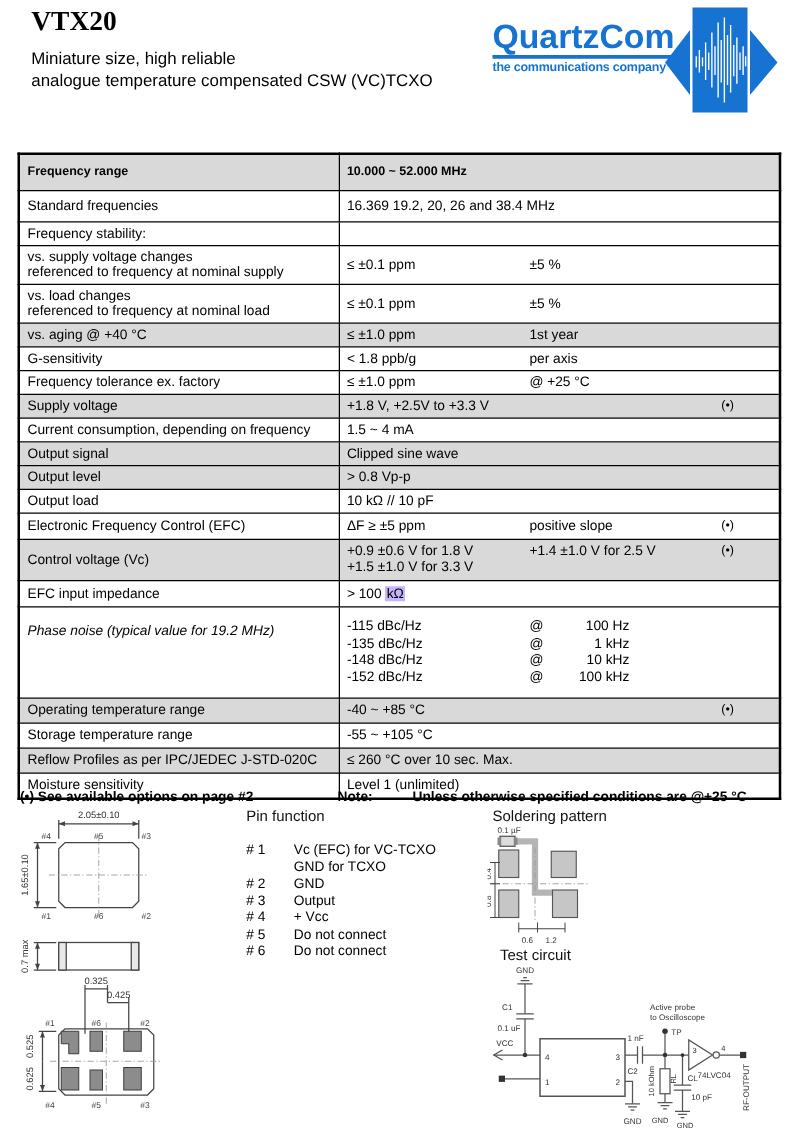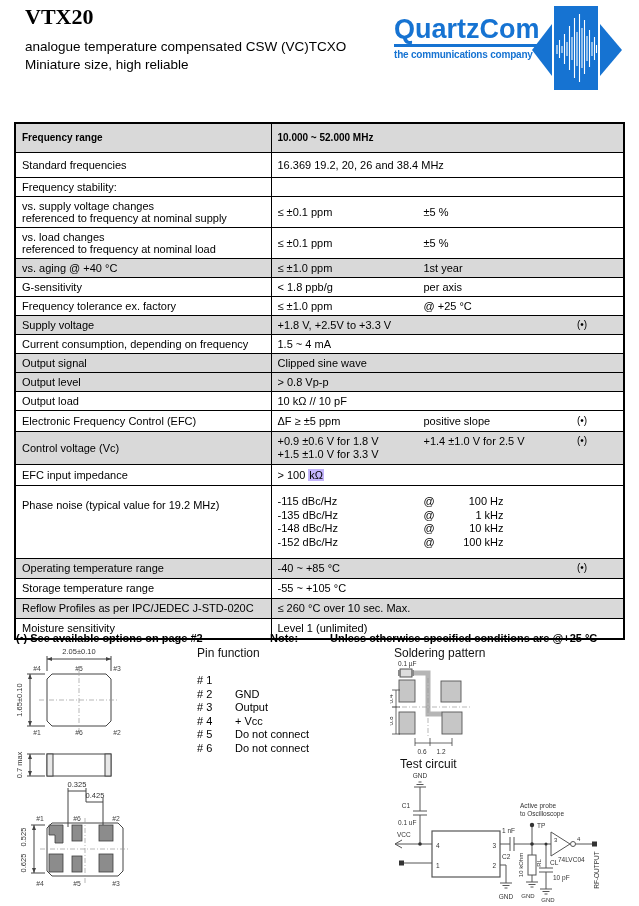--- a/index.html
+++ b/index.html
@@ -63,22 +63,22 @@
   .dimtxt{font-size:7.5px;}
   .pintxt{font-size:6.8px;fill:#444;}
   .cctxt{font-size:6.5px;fill:#333;}
   .cctxt-s{font-size:6px;fill:#333;}
 </style>
 </head>
 <body>
 
 <div class="abs doc-title">VTX20</div>
 <div class="abs doc-sub">
+  <div>Miniature size, high reliable</div>
   <div>analogue temperature compensated CSW (VC)TCXO</div>
-  <div>Miniature size, high reliable</div>
 </div>
 
 <div class="abs logo">
   <div class="logo-name">QuartzCom</div>
   <div class="logo-tagline">the communications company</div>
   <svg class="logo-mark" width="96" height="88" viewBox="0 0 96 88">
     <polygon points="22,20 22,72 2,46" fill="#1673d2"></polygon>
     <rect x="24" y="2" width="44" height="84" fill="#1673d2"></rect>
     <polygon points="70,20 70,72 92,46" fill="#1673d2"></polygon>
     <g stroke="#ffffff" stroke-width="1.1">
@@ -225,21 +225,21 @@
         </div>
       </td>
     </tr>
     <tr>
       <td class="h18">EFC input impedance</td>
       <td>
         <span>&gt; 100</span><span class="hl">kΩ</span>
       </td>
     </tr>
     <tr>
-      <td class="h58" style="vertical-align:top;padding-top:13px;">Phase noise (typical value for 19.2 MHz)</td>
+      <td class="h58" style="vertical-align:top;padding-top:13px;font-style:italic;">Phase noise (typical value for 19.2 MHz)</td>
       <td>
         <div class="pline">
             <span class="v">-115 dBc/Hz</span>
             <span class="at">@</span>
             <span class="f">100 Hz</span>
           </div>
         <div class="pline">
             <span class="v">-135 dBc/Hz</span>
             <span class="at">@</span>
             <span class="f">1 kHz</span>
@@ -362,20 +362,24 @@
   <text class="pintxt" x="30" y="241" text-anchor="middle">#4</text>
   <text class="pintxt" x="67" y="241" text-anchor="middle">#5</text>
   <text class="pintxt" x="106" y="241" text-anchor="middle">#3</text>
 </svg>
 
 <div class="abs pinfn">
   <div class="sec-title">Pin function</div>
   <div class="rows">
     <div class="pinrow">
       <span class="pn"># 1</span>
+      <span class="pd">
+          <div>Vc (EFC) for VC-TCXO</div>
+          <div>GND for TCXO</div>
+        </span>
     </div>
     <div class="pinrow">
       <span class="pn"># 2</span>
       <span class="pd">
           <div>GND</div>
         </span>
     </div>
     <div class="pinrow">
       <span class="pn"># 3</span>
       <span class="pd">

